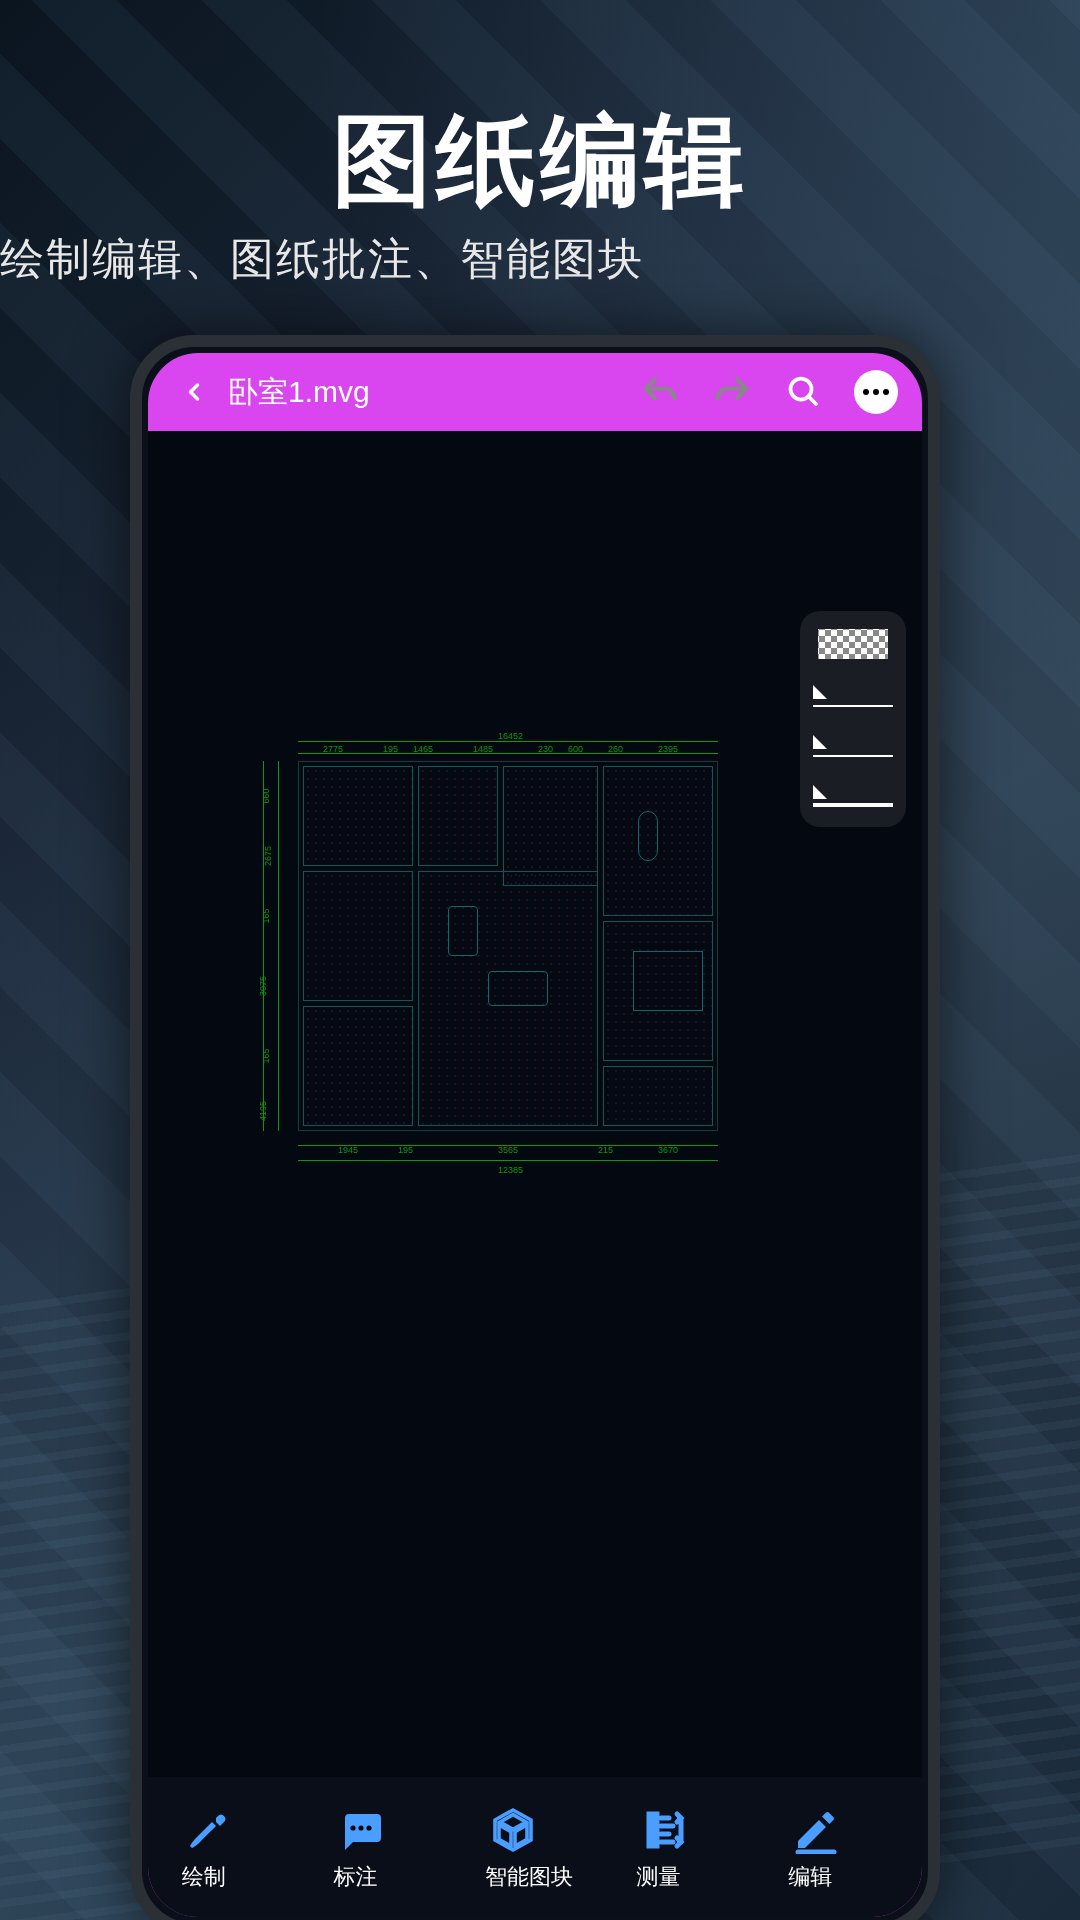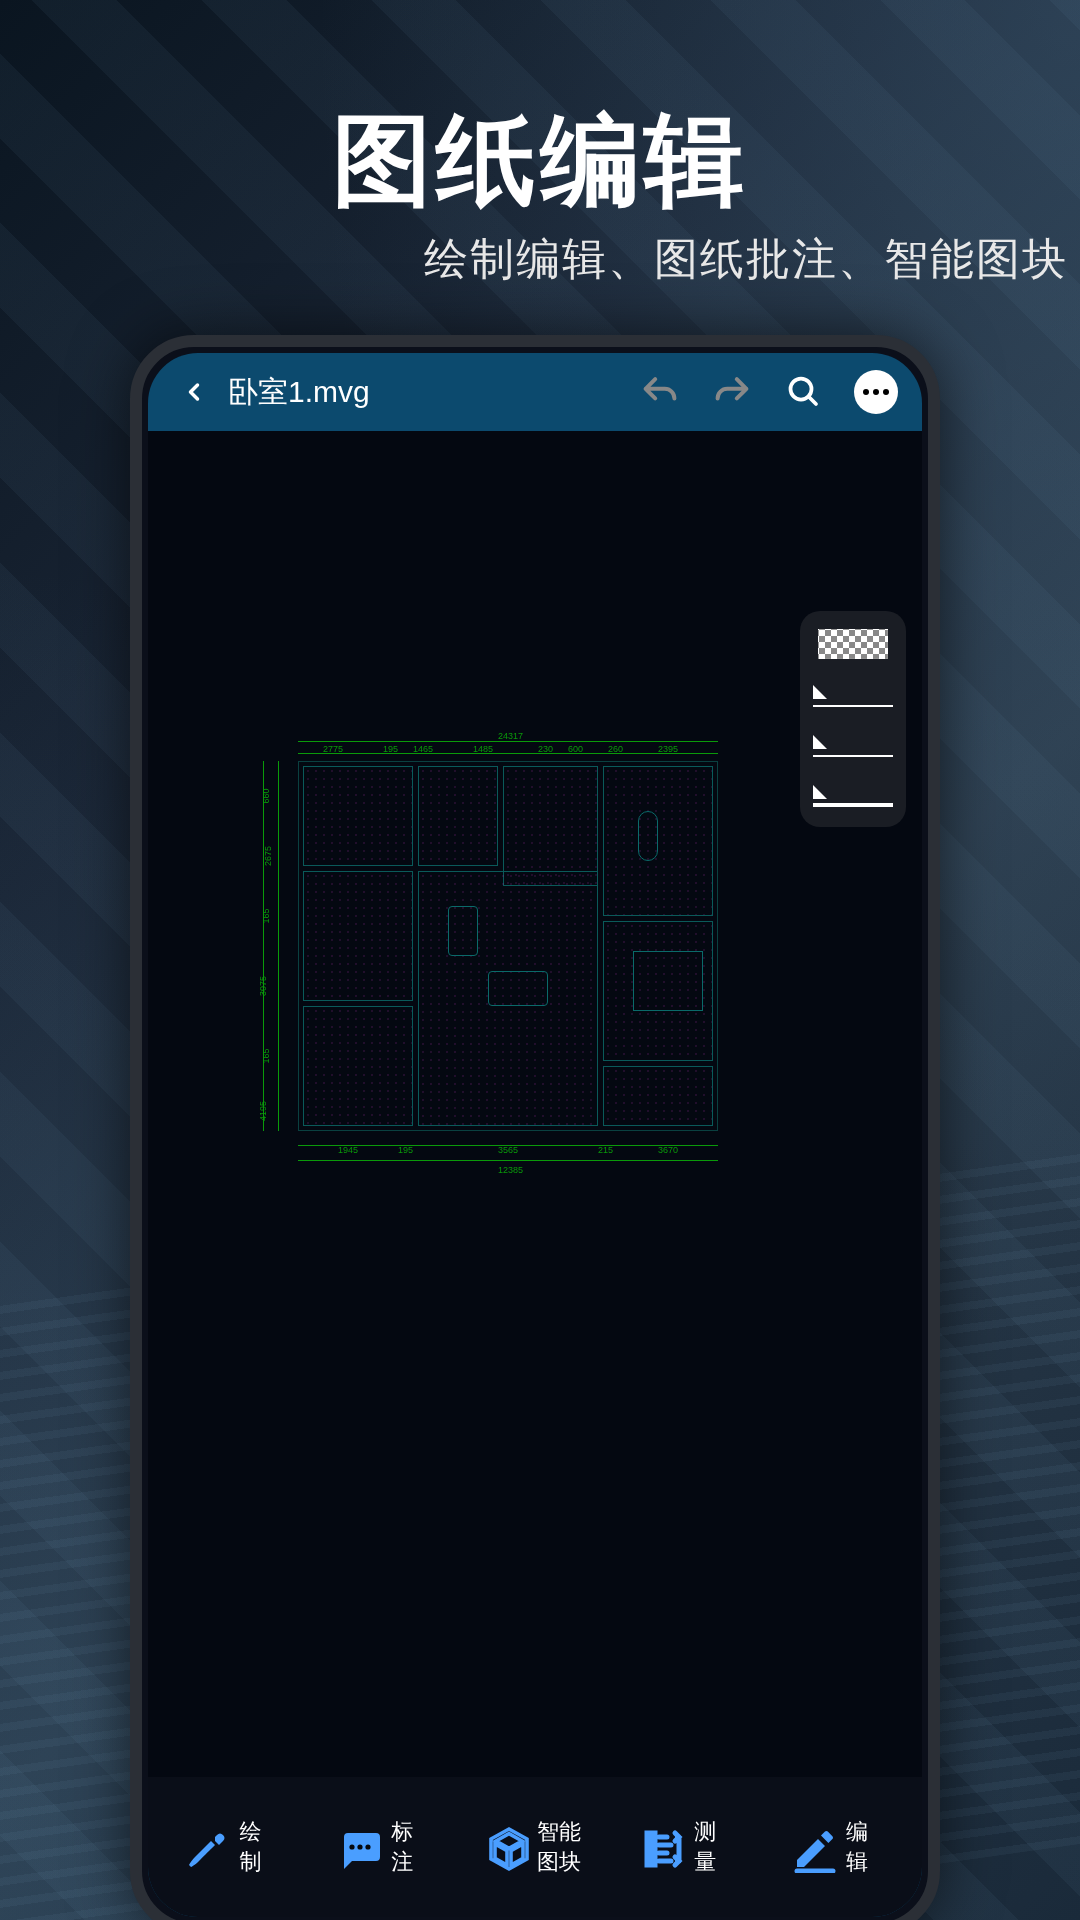--- a/index.html
+++ b/index.html
@@ -40,22 +40,22 @@
   text-align: center;
   color: #fff;
   font-size: 100px;
   font-weight: 600;
   letter-spacing: 4px;
 }
 .hero-subtitle {
   position: absolute;
   top: 230px;
   left: 0;
-  right: 12px;
-  text-align: right;
+  right: 4px;
+  text-align: left;
   color: #e8e8e8;
   font-size: 44px;
   font-weight: 400;
   letter-spacing: 2px;
 }
 
 
 .phone {
   position: absolute;
   top: 335px;
@@ -64,21 +64,21 @@
   height: 1600px;
   background: #0b0f1a;
   border-radius: 64px;
   border: 12px solid #2b2f36;
   box-shadow: 0 0 60px rgba(0,0,0,0.6);
   overflow: hidden;
 }
 .phone-inner {
   position: absolute;
   inset: 6px;
-  background: #0c4a6e;
+  background: #d946ef;
   border-radius: 50px;
   overflow: hidden;
 }
 
 
 .app-bar {
   display: flex;
   align-items: center;
   height: 78px;
   padding: 0 24px;
@@ -168,22 +168,22 @@
   right: 0;
   height: 140px;
   background: #0a0e18;
   display: flex;
   justify-content: space-around;
   align-items: center;
   padding: 0 8px;
 }
 .tool-item {
   display: flex;
-  flex-direction: row;
-  align-items: flex-end;
+  flex-direction: column;
+  align-items: flex-start;
   gap: 4px;
   width: 100px;
 }
 .tool-icon {
   width: 56px;
   height: 56px;
   display: flex;
   align-items: center;
   justify-content: center;
 }
@@ -252,21 +252,21 @@
           </div>
         <div class="line-tool bold">
             <div class="tri"></div>
             <div class="line"></div>
           </div>
       </div>
 
       <div class="floorplan">
 
         <div class="fp-dim-line" style="top:30px;left:60px;width:420px;height:1px"></div>
-        <div class="fp-dim" style="top:20px;left:260px">24317</div>
+        <div class="fp-dim" style="top:20px;left:260px">16452</div>
         <div class="fp-dim-line" style="top:42px;left:60px;width:420px;height:1px"></div>
         <div class="fp-dim" style="top:33px;left:85px">2775</div>
         <div class="fp-dim" style="top:33px;left:145px">195</div>
         <div class="fp-dim" style="top:33px;left:175px">1465</div>
         <div class="fp-dim" style="top:33px;left:235px">1485</div>
         <div class="fp-dim" style="top:33px;left:300px">230</div>
         <div class="fp-dim" style="top:33px;left:330px">600</div>
         <div class="fp-dim" style="top:33px;left:370px">260</div>
         <div class="fp-dim" style="top:33px;left:420px">2395</div>
 

